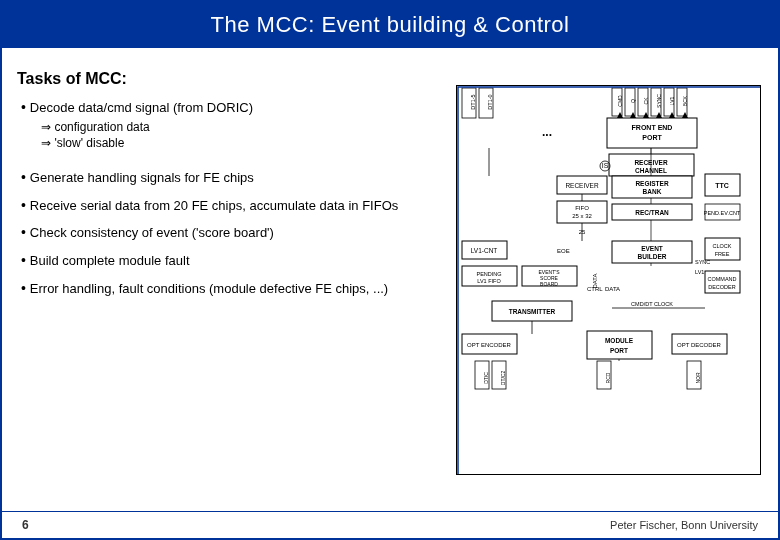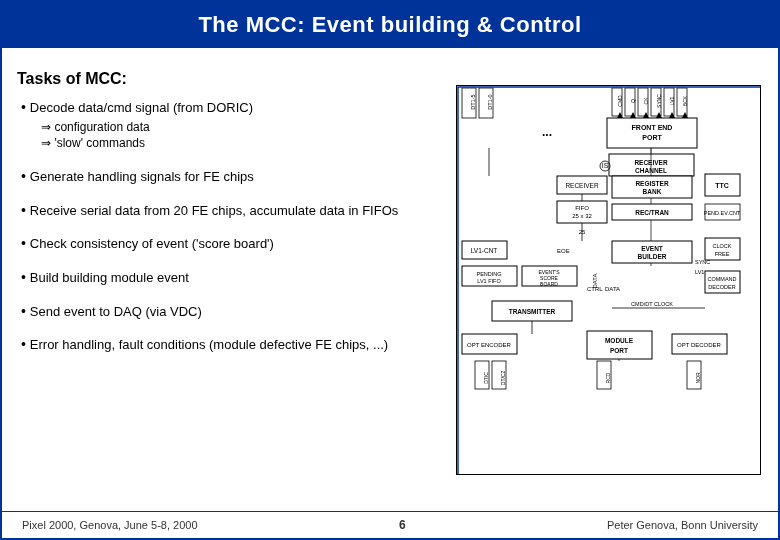--- a/index.html
+++ b/index.html
@@ -21,21 +21,21 @@
       display: flex;
       flex-direction: column;
     }
 
     .slide-header {
       background: #003399;
       color: #ffffff;
       text-align: center;
       padding: 10px 20px;
       font-size: 22px;
-      font-weight: bold;
+      font-weight: normal;
       letter-spacing: 0.5px;
     }
 
     .slide-body {
       display: flex;
       flex: 1;
       padding: 17px 15px;
       gap: 10px;
     }
 
@@ -51,40 +51,40 @@
       font-size: 16px;
       font-weight: bold;
       margin-bottom: 4px;
       color: #000;
     }
 
     .bullet-list {
       list-style: none;
       display: flex;
       flex-direction: column;
-      gap: 14px;
+      gap: 8px;
     }
 
     .bullet-item {
       font-size: 13px;
       color: #000;
       line-height: 1.4;
       padding-left: 4px;
     }
 
     .bullet-item::before {
       content: "• ";
       font-size: 14px;
     }
 
     .sub-list {
       list-style: none;
       margin-left: 16px;
       margin-top: 1px;
-      margin-bottom: 1px;
+      margin-bottom: 8px;
     }
 
     .sub-item {
       font-size: 12px;
       color: #000;
       line-height: 1.4;
       padding-left: 4px;
     }
 
     .sub-item::before {
@@ -134,43 +134,40 @@
 
   <div class="slide-body">
     <div class="left-panel">
       <div class="tasks-title">Tasks of MCC:</div>
       <ul class="bullet-list">
 
         <li class="bullet-item">
           <span>Decode data/cmd signal (from DORIC)</span>
           <ul class="sub-list">
             <li class="sub-item">configuration data</li>
-            <li class="sub-item">'slow' commands</li>
+            <li class="sub-item">'slow' disable</li>
           </ul>
         </li>
 
         <li class="bullet-item">
           <span>Generate handling signals for FE chips</span>
         </li>
 
         <li class="bullet-item">
           <span>Receive serial data from 20 FE chips, accumulate data in FIFOs</span>
         </li>
 
         <li class="bullet-item">
           <span>Check consistency of event ('score board')</span>
         </li>
 
         <li class="bullet-item">
-          <span>Build building module event</span>
-        </li>
-
-        <li class="bullet-item">
-          <span>Send event to DAQ (via VDC)</span>
-        </li>
+          <span>Build complete module fault</span>
+        </li>
+
 
         <li class="bullet-item">
           <span>Error handling, fault conditions (module defective FE chips, ...)</span>
         </li>
       </ul>
     </div>
 
     <div class="right-panel">
       <div class="diagram-area">
         
@@ -312,17 +309,16 @@
           <line x1="194" y1="177" x2="194" y2="180" stroke="#000" stroke-width="0.7"></line>
           <line x1="162" y1="273" x2="162" y2="275" stroke="#000" stroke-width="0.7"></line>
 
           <rect x="1" y="1" width="303" height="388" fill="none" stroke="#003399" stroke-width="1.5"></rect>
         </svg>
       </div>
     </div>
   </div>
 
   <div class="slide-footer">
-    <span>Pixel 2000, Genova, June 5-8, 2000</span>
     <span class="footer-center">6</span>
-    <span>Peter Genova, Bonn University</span>
+    <span>Peter Fischer, Bonn University</span>
   </div>
 </div>
 
 </body></html>

